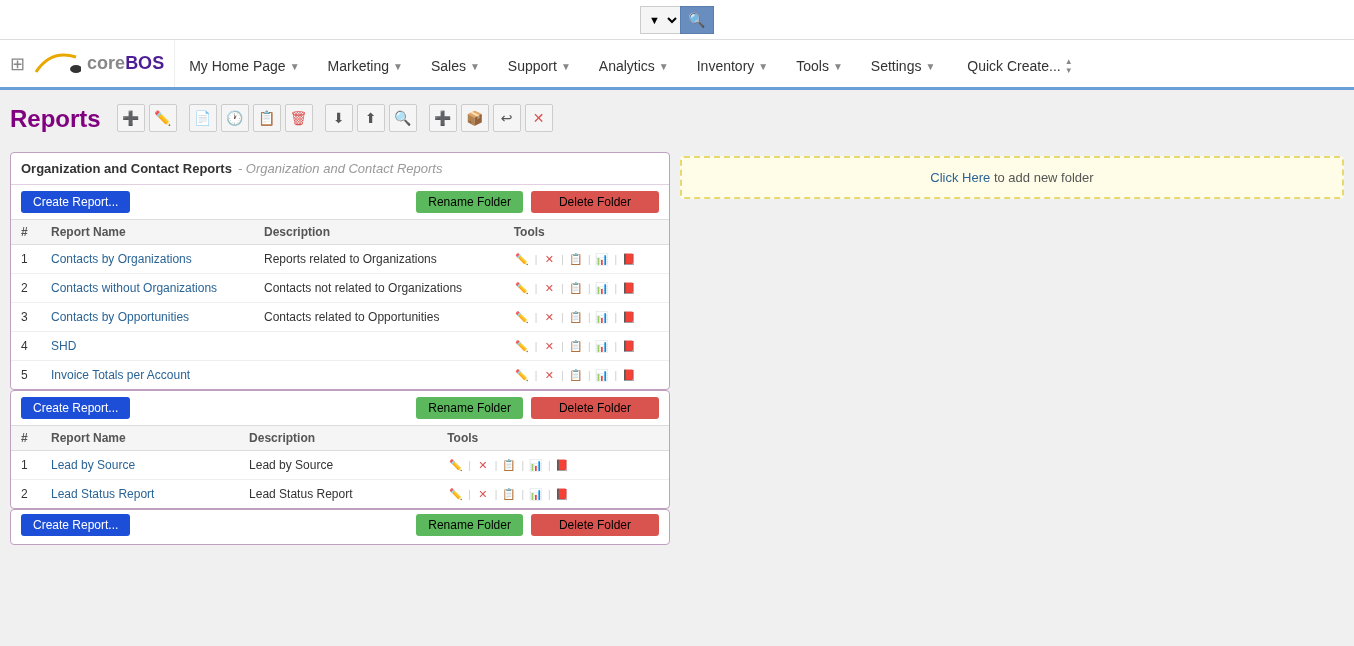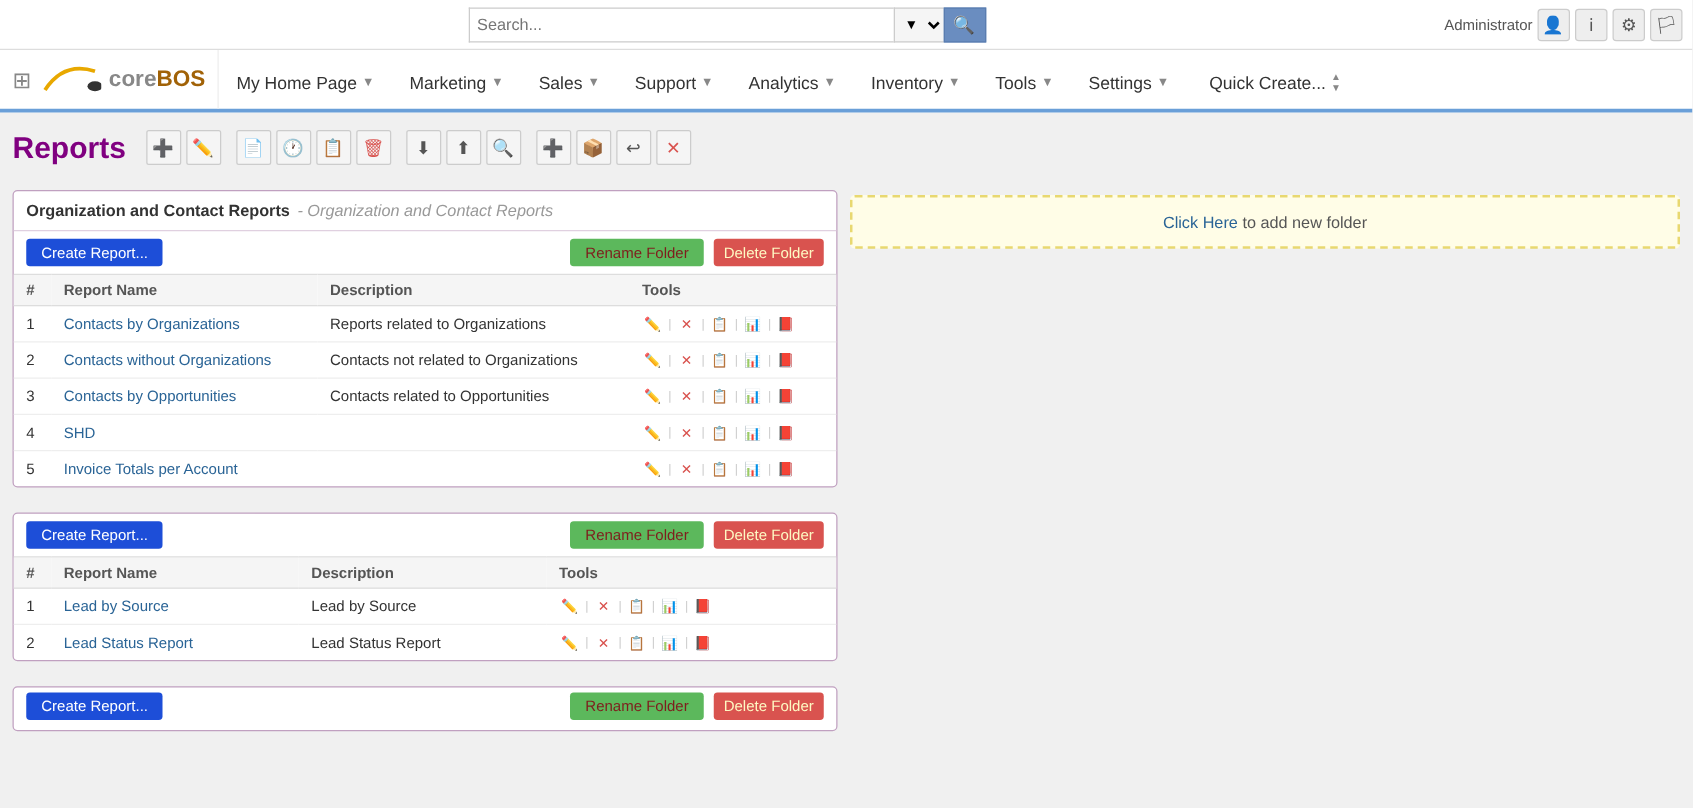--- a/index.html
+++ b/index.html
@@ -58,41 +58,41 @@
     }
     .tb-btn {
       width: 28px; height: 28px; border: 1px solid #ccc; background: #f5f5f5;
       display: flex; align-items: center; justify-content: center;
       cursor: pointer; font-size: 14px; color: #555; border-radius: 2px;
     }
     .tb-sep { width: 4px; }
 
     
     .folder-section {
-      border: 1px solid #c0a0c0; border-radius: 4px; margin-bottom: 20px;
+      border: 1px solid #c0a0c0; border-radius: 4px; margin-bottom: 0;
       background: #fff;
     }
     .folder-header {
       padding: 8px 10px; font-size: 13px; font-weight: bold;
       border-bottom: 1px solid #e0d0e0; display: flex; align-items: center; gap: 6px;
     }
     .folder-header .folder-subtitle { font-weight: normal; color: #999; font-style: italic; }
     .folder-actions {
       padding: 6px 10px; display: flex; align-items: center; gap: 8px;
     }
     .btn-create {
       background: #1d4ed8; color: #fff; border: none; padding: 4px 12px;
       border-radius: 3px; cursor: pointer; font-size: 12px;
     }
     .btn-rename {
-      background: #5cb85c; color: #7f1d1d; border: none; padding: 4px 12px;
+      background: #5cb85c; color: #000000; border: none; padding: 4px 12px;
       border-radius: 3px; cursor: pointer; font-size: 12px; margin-left: auto;
     }
     .btn-delete {
-      background: #d9534f; color: #fef9c3; border: none; padding: 4px 8px;
+      background: #d9534f; color: #000000; border: none; padding: 4px 28px;
       border-radius: 3px; cursor: pointer; font-size: 12px;
     }
 
     
     .report-table { width: 100%; border-collapse: collapse; }
     .report-table th {
       background: #f5f5f5; border-bottom: 1px solid #ddd; border-top: 1px solid #ddd;
       padding: 5px 10px; text-align: left; font-size: 12px; color: #555;
     }
     .report-table td {
@@ -123,46 +123,38 @@
     .icon-edit { color: #888; }
     .icon-delete { color: #d9534f; }
     .icon-blue { color: #2a6496; }
     .icon-pdf { color: #d9534f; }
   </style>
 </head>
 <body>
 
 <div class="top-bar">
   <div class="search-bar">
-    <input class="search-input" type="text" placeholder="Search..." style="">
     <select class="search-dropdown">
       <option>▼</option>
     </select>
     <button class="search-btn">🔍</button>
-  </div>
-  <div class="top-right">
-    <span style="font-size:12px;color:#555;">Administrator</span>
-    <div class="top-icon-btn">👤</div>
-    <div class="top-icon-btn">ℹ</div>
-    <div class="top-icon-btn">⚙</div>
-    <div class="top-icon-btn">🏳</div>
   </div>
 </div>
 
 <div style="background:#fff; border-bottom: 3px solid #6a9fd8; display:flex; align-items:center; height:50px;">
   <div style="display:flex;align-items:center;padding:0 10px;border-right:1px solid #eee;height:100%;">
     <span style="font-size:18px;color:#888;margin-right:6px;">⊞</span>
     <div style="position:relative;margin-right:6px;">
       <svg width="50" height="30" viewBox="0 0 50 30">
         <path d="M5,25 Q20,2 45,10" stroke="#e8a800" stroke-width="3" fill="none"></path>
         <ellipse cx="45" cy="22" rx="6" ry="4" fill="#333"></ellipse>
       </svg>
     </div>
     <span style="font-size:18px;font-weight:bold;color:#888;">
-      <span style="color:#888;">core</span><span style="color:#a16207;">BOS</span>
+      <span style="color:#888;">core</span><span style="color:#4c1d95;">BOS</span>
     </span>
   </div>
 
   <div style="display:flex;align-items:flex-end;height:100%;">
     <div class="nav-item">
       <span>My Home Page</span>
       <span class="nav-chevron">▼</span>
     </div>
     <div class="nav-item">
       <span>Marketing</span>

